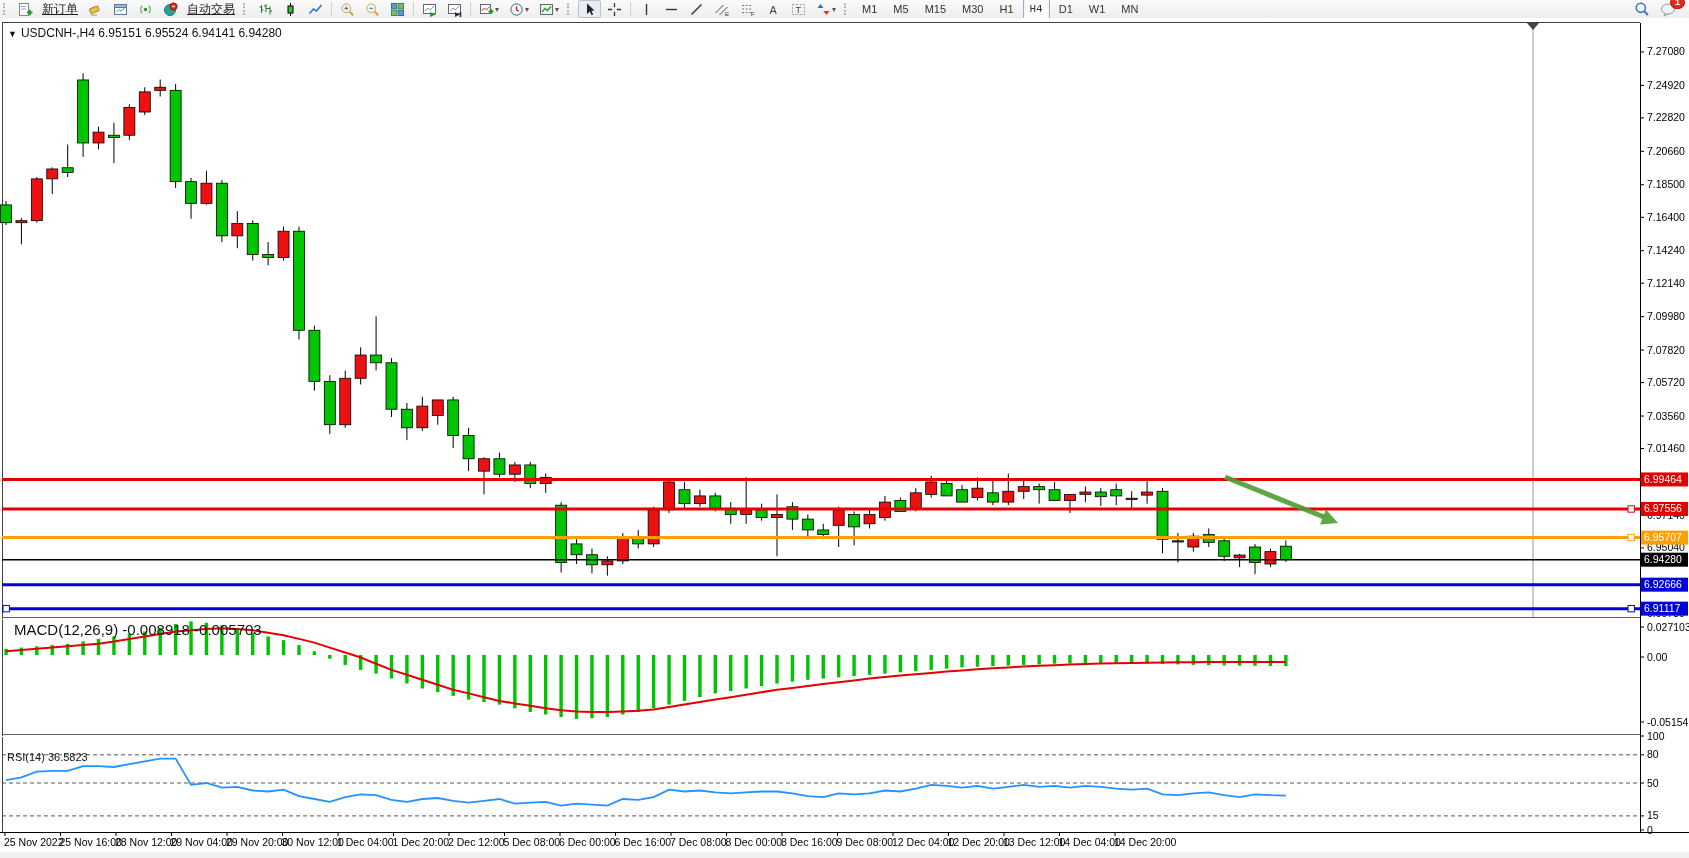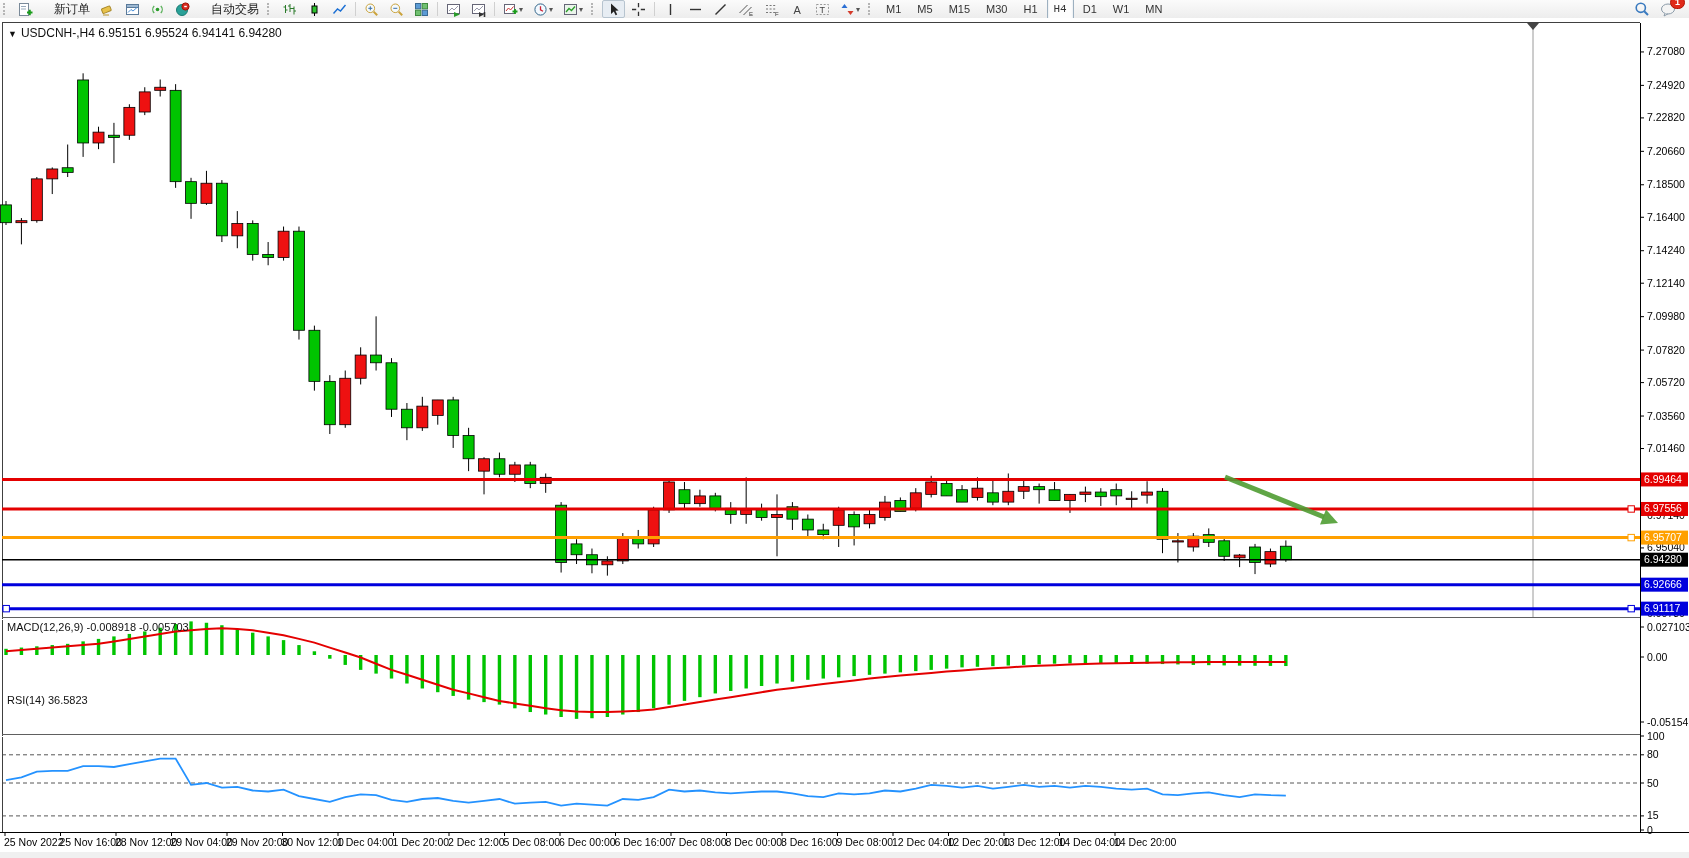--- a/index.html
+++ b/index.html
@@ -3,35 +3,35 @@
 <meta charset="utf-8">
 <style>
   html,body{margin:0;padding:0;background:#fff;}
   #app{position:relative;width:1689px;height:858px;background:#ffffff;overflow:hidden;
        font-family:"Liberation Sans",sans-serif;-webkit-font-smoothing:antialiased;}
   
   #toolbar{position:absolute;left:0;top:0;width:1689px;height:18px;background:linear-gradient(#fbfbfb,#ededed);
            border-bottom:1px solid #d5d5d5;display:flex;align-items:center;font-size:12px;color:#222;}
   .tbtn{height:16px;display:flex;align-items:center;padding:0 3px;margin:0 1px;border:1px solid transparent;border-radius:2px;cursor:default;}
   .tbtn svg{display:block;}
-  .tlabel{margin-left:21px;white-space:nowrap;}
+  .tlabel{margin-left:9px;white-space:nowrap;text-decoration:underline;}
   .grip{width:5px;height:12px;margin:0 3px;border-left:2px dotted #b5b5b5;}
   .sep{width:1px;height:14px;background:#d0d0d0;margin:0 3px;}
   .dd{font-size:8px;color:#555;margin-left:1px;}
   .tf{font-size:11px;color:#333;padding:17px 6px;margin:0 1px;border:1px solid transparent;border-radius:2px;}
   .tf.active{background:#fdfdfd;border:1px solid #9db0c0;box-shadow:inset 0 0 2px #cdd8e0;font-family:Liberation Mono, monospace;}
   #tb-right{margin-left:auto;display:flex;align-items:center;margin-right:6px;}
   #chat-wrap{position:relative;}
   #badge{position:absolute;right:-4px;top:-5px;background:#e02a1a;color:#fff;border-radius:7px;
          font-size:9px;font-weight:bold;padding:0 4px;line-height:11px;border:1px solid #b01505;}
   
   #symbol-line{position:absolute;left:8px;top:26px;font-size:12px;color:#111;}
   #symbol-line .tri{font-size:9px;margin-right:4px;color:#111;}
-  #macd-label{position:absolute;left:7px;top:621px;font-size:11px;color:#111;}
-  #rsi-label{position:absolute;left:7px;top:694px;font-size:11px;color:#111;}
+  #macd-label{position:absolute;left:14px;top:621px;font-size:15px;color:#111;}
+  #rsi-label{position:absolute;left:7px;top:751px;font-size:11px;color:#111;}
   #cv{position:absolute;left:0;top:0;}
 </style>
 </head>
 <body>
 
 <div id="app">
 
   <div id="toolbar">
     <span class="grip"></span>
 

